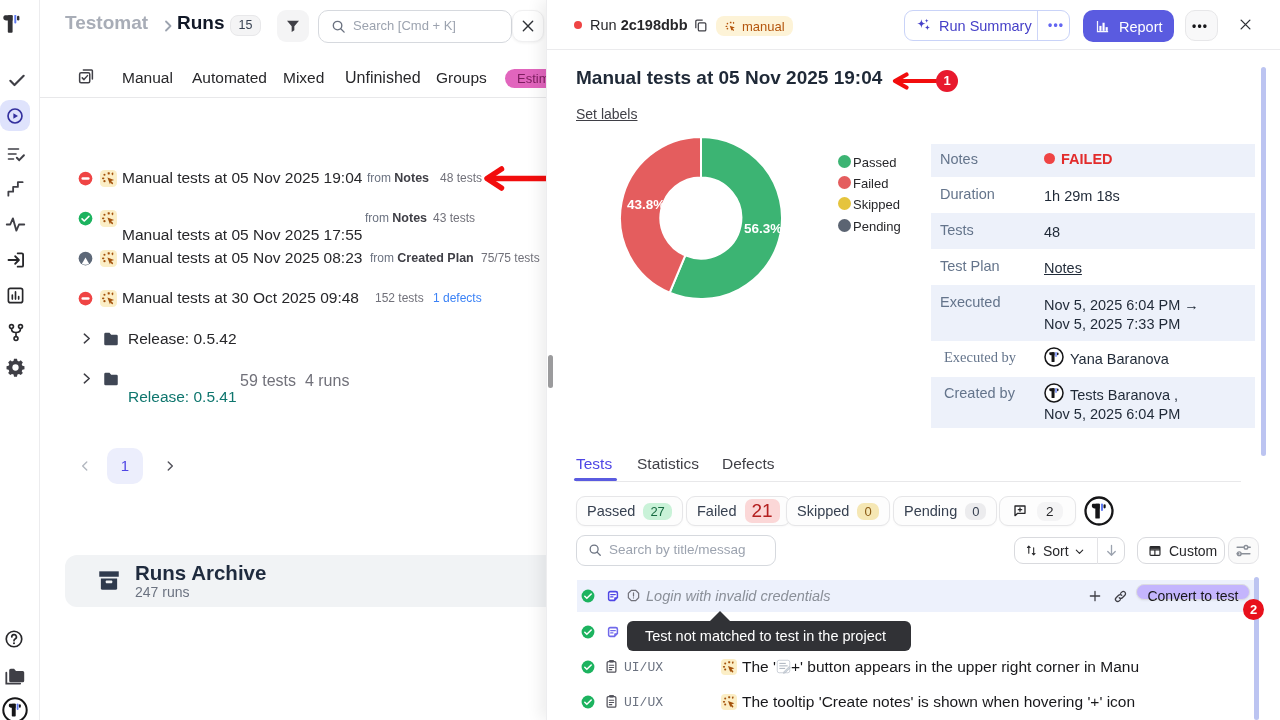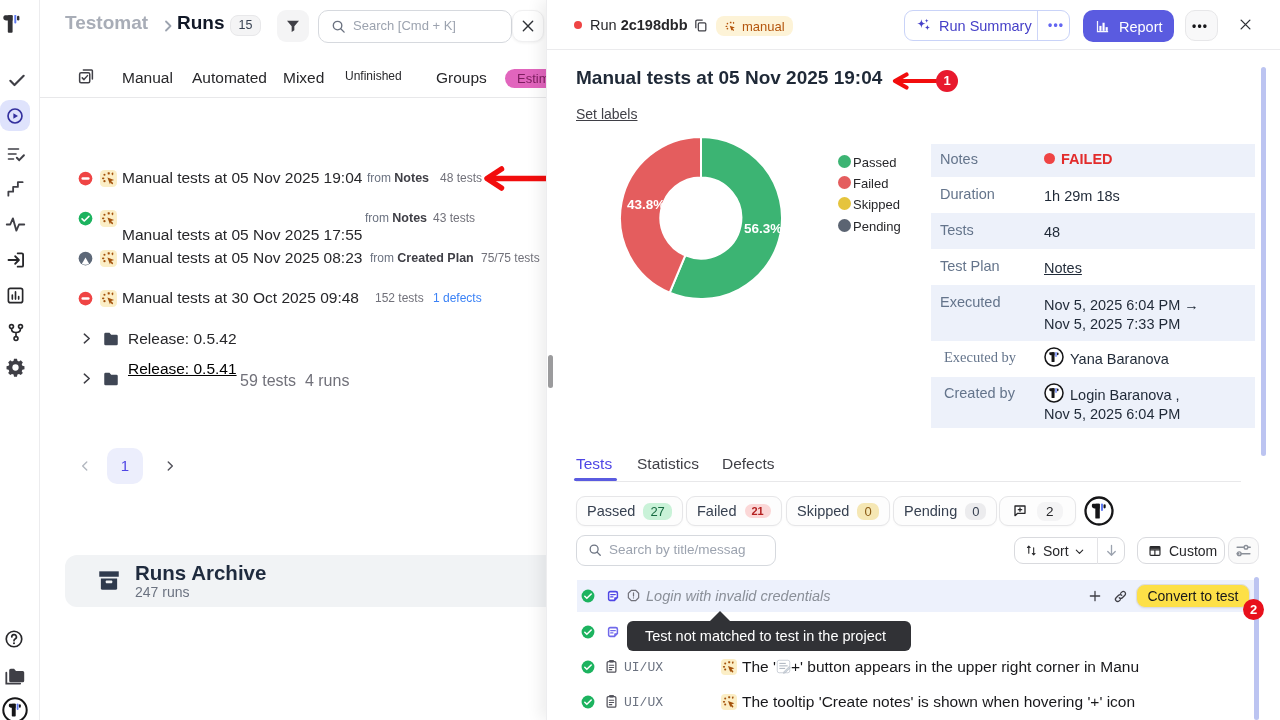--- a/index.html
+++ b/index.html
@@ -115,21 +115,21 @@
       </svg>
 
   <svg class="abs" style="left:37px;top:67px;" width="18" height="18" viewBox="0 0 24 24" fill="none" stroke="#3f3f46" stroke-width="2" stroke-linecap="round" stroke-linejoin="round">
         <path d="M8.5 4 h11 a1 1 0 0 1 1 1 v11"></path>
         <rect x="3.5" y="7.5" width="13.5" height="13.5" rx="2"></rect>
         <path d="M7 14.5 l2.3 2.3 L14 11.5"></path>
       </svg>
   <div class="abs" style="left:82px;top:69px;font-size:15.5px;color:#27272a;">Manual</div>
   <div class="abs" style="left:152px;top:69px;font-size:15.5px;color:#27272a;">Automated</div>
   <div class="abs" style="left:243px;top:69px;font-size:15.5px;color:#27272a;">Mixed</div>
-  <div class="abs" style="left:305px;top:69px;font-size:12px;color:#27272a;">Unfinished</div>
+  <div class="abs" style="left:305px;top:69px;font-size:16px;color:#27272a;">Unfinished</div>
   <div class="abs" style="left:396px;top:69px;font-size:15.5px;color:#27272a;">Groups</div>
   <div class="abs" style="left:465px;top:69px;width:41px;height:19px;background:#e165bd;border-radius:10px 0 0 10px;color:#7c1d5e;font-size:13px;line-height:19px;padding-left:12px;overflow:hidden;">Estima</div>
   <div class="abs" style="left:0;top:97px;width:506px;height:1px;background:#e8e8ea;"></div>
 
   <div id="runslist">
 
     <svg class="abs" style="left:38px;top:171px;" width="15" height="15" viewBox="0 0 24 24">
           <circle cx="12" cy="12" r="11" fill="#ef4444"></circle>
           <rect x="5.5" y="10" width="13" height="4" rx="2" fill="#fff"></rect>
         </svg>
@@ -220,21 +220,21 @@
           <path d="M3 5.5 a1.8 1.8 0 0 1 1.8 -1.8 h5.2 l2.2 2.5 h7 a1.8 1.8 0 0 1 1.8 1.8 v10.5 a1.8 1.8 0 0 1 -1.8 1.8 h-14.4 a1.8 1.8 0 0 1 -1.8 -1.8 z"></path>
         </svg>
     <div class="abs" style="left:88px;top:330px;font-size:15.5px;color:#27272a;">Release: 0.5.42</div>
 
     <svg class="abs" style="left:40px;top:372px;" width="13" height="13" viewBox="0 0 24 24" fill="none" stroke="#3f3f46" stroke-width="2.8" stroke-linecap="round" stroke-linejoin="round">
           <path d="M8 4 L17 12 L8 20"></path>
         </svg>
     <svg class="abs" style="left:62px;top:370px;" width="18" height="18" viewBox="0 0 24 24" fill="#3f4654">
           <path d="M3 5.5 a1.8 1.8 0 0 1 1.8 -1.8 h5.2 l2.2 2.5 h7 a1.8 1.8 0 0 1 1.8 1.8 v10.5 a1.8 1.8 0 0 1 -1.8 1.8 h-14.4 a1.8 1.8 0 0 1 -1.8 -1.8 z"></path>
         </svg>
-    <div class="abs" style="left:88px;top:360px;font-size:15.5px;color:#000000;text-decoration:underline;">Release: 0.5.41</div>
+    <div class="abs" style="left:88px;top:388px;font-size:15.5px;color:#0f766e;">Release: 0.5.41</div>
     <div class="abs" style="left:200px;top:372px;font-size:16px;color:#71717a;">59 tests&nbsp;&nbsp;4 runs</div>
   </div>
 
   <svg class="abs" style="left:38px;top:459px;" width="14" height="14" viewBox="0 0 24 24" fill="none" stroke="#b3b8c0" stroke-width="2.4" stroke-linecap="round" stroke-linejoin="round">
         <path d="M15 5 L8 12 L15 19"></path>
       </svg>
   <div class="abs" style="left:67px;top:448px;width:36px;height:36px;background:#eceefc;border-radius:10px;color:#4f46e5;font-size:15px;text-align:center;line-height:36px;">1</div>
   <svg class="abs" style="left:123px;top:459px;" width="14" height="14" viewBox="0 0 24 24" fill="none" stroke="#52525b" stroke-width="2.4" stroke-linecap="round" stroke-linejoin="round">
         <path d="M9 5 L16 12 L9 19"></path>
       </svg>
@@ -347,38 +347,38 @@
         </svg>
     <div class="abs" style="left:523px;top:351px;font-size:14.5px;color:#1f2937;">Yana Baranova</div>
     <div class="abs" style="left:397px;top:385px;font-size:14.5px;color:#64748b;">Created by</div>
     <svg class="abs" style="left:497px;top:383px;" width="20" height="20" viewBox="0 0 26 26" fill="none">
           <circle cx="13" cy="13" r="11.7" stroke="#161618" stroke-width="2" fill="#fff"></circle>
           <path d="M7.6 6.8 h6 v4 h-3.4 c-1.8 0 -3.4 -0.5 -3.4 -2 c0 -1.3 0.4 -2 0.8 -2 z" fill="#161618"></path>
           <rect x="9.8" y="6.8" width="3.9" height="12.8" rx="0.8" fill="#161618"></rect>
           <rect x="14.7" y="6.4" width="1.8" height="6.6" rx="0.9" fill="#5f7af2"></rect>
           <rect x="16.9" y="7.2" width="1.9" height="3.6" rx="0.95" fill="#161618"></rect>
         </svg>
-    <div class="abs" style="left:523px;top:387px;font-size:14.5px;color:#1f2937;">Login Baranova ,</div>
+    <div class="abs" style="left:523px;top:387px;font-size:14.5px;color:#1f2937;">Tests Baranova ,</div>
     <div class="abs" style="left:497px;top:406px;font-size:14.5px;color:#1f2937;">Nov 5, 2025 6:04 PM</div>
   </div>
 
   <div id="tabs">
     <div class="abs" style="left:29px;top:481px;width:665px;height:1px;background:#e8e8ea;"></div>
     <div class="abs" style="left:29px;top:455px;font-size:15.5px;color:#4f46e5;">Tests</div>
     <div class="abs" style="left:27px;top:478px;width:43px;height:3px;background:#5a5be0;border-radius:2px;"></div>
     <div class="abs" style="left:90px;top:455px;font-size:15.5px;color:#3f3f46;">Statistics</div>
     <div class="abs" style="left:175px;top:455px;font-size:15.5px;color:#3f3f46;">Defects</div>
 
     <div class="abs" style="left:29px;top:496px;height:30px;background:#fdfdfd;border:1px solid #e6e6e8;border-radius:9px;display:flex;align-items:center;padding:0 10px;gap:8px;box-shadow:0 1px 2px rgba(0,0,0,0.03);">
       <span style="font-size:14.5px;color:#374151;">Passed</span>
       <span style="background:#c9f2d8;color:#166a40;font-size:13px;border-radius:7px;padding:1px 7px;">27</span>
     </div>
     <div class="abs" style="left:139px;top:496px;height:30px;background:#fdfdfd;border:1px solid #e6e6e8;border-radius:9px;display:flex;align-items:center;padding:0 10px;gap:8px;box-shadow:0 1px 2px rgba(0,0,0,0.03);">
       <span style="font-size:14.5px;color:#374151;">Failed</span>
-      <span style="background:#fbd7d7;color:#b42020;font-size:11px;border-radius:7px;padding:1px 7px;font-weight:bold;">21</span>
+      <span style="background:#fbd7d7;color:#b42020;font-size:19px;border-radius:7px;padding:1px 7px;">21</span>
     </div>
     <div class="abs" style="left:239px;top:496px;height:30px;background:#fdfdfd;border:1px solid #e6e6e8;border-radius:9px;display:flex;align-items:center;padding:0 10px;gap:8px;box-shadow:0 1px 2px rgba(0,0,0,0.03);">
       <span style="font-size:14.5px;color:#374151;">Skipped</span>
       <span style="background:#f5e7b4;color:#8a5a13;font-size:13px;border-radius:7px;padding:1px 7px;">0</span>
     </div>
     <div class="abs" style="left:346px;top:496px;height:30px;background:#fdfdfd;border:1px solid #e6e6e8;border-radius:9px;display:flex;align-items:center;padding:0 10px;gap:8px;box-shadow:0 1px 2px rgba(0,0,0,0.03);">
       <span style="font-size:14.5px;color:#374151;">Pending</span>
       <span style="background:#ececee;color:#374151;font-size:13px;border-radius:7px;padding:1px 7px;">0</span>
     </div>
     <div class="abs" style="left:452px;top:496px;height:30px;background:#fdfdfd;border:1px solid #e6e6e8;border-radius:9px;display:flex;align-items:center;padding:0 12px;gap:9px;box-shadow:0 1px 2px rgba(0,0,0,0.03);">
@@ -447,21 +447,21 @@
           <path d="M12 7 v6 M12 16.4 v.2" stroke-linecap="round"></path>
         </svg>
     <div class="abs" style="left:99px;top:588px;font-size:14.5px;font-style:italic;color:#8a8f98;">Login with invalid credentials</div>
     <svg class="abs" style="left:541px;top:589px;" width="14" height="14" viewBox="0 0 24 24" fill="none" stroke="#3f3f46" stroke-width="2.2" stroke-linecap="round">
           <path d="M12 4 v16 M4 12 h16"></path>
         </svg>
     <svg class="abs" style="left:566px;top:589px;" width="15" height="15" viewBox="0 0 24 24" fill="none" stroke="#3f3f46" stroke-width="2.1" stroke-linecap="round">
           <path d="M10 14 a3.5 3.5 0 0 0 5 0 l4 -4 a3.5 3.5 0 0 0 -5 -5 l-2 2"></path>
           <path d="M14 10 a3.5 3.5 0 0 0 -5 0 l-4 4 a3.5 3.5 0 0 0 5 5 l2 -2"></path>
         </svg>
-    <div class="abs" style="left:589px;top:584px;width:114px;height:24px;background:#fde047;border:1px solid #dcdce0;border-radius:9px;box-shadow:0 1px 2px rgba(0,0,0,0.05);font-size:14px;color:#18181b;text-align:center;line-height:22px;">Convert to test</div>
+    <div class="abs" style="left:589px;top:584px;width:114px;height:16px;background:#c4b5fd;border:1px solid #dcdce0;border-radius:9px;box-shadow:0 1px 2px rgba(0,0,0,0.05);font-size:14px;color:#18181b;text-align:center;line-height:22px;">Convert to test</div>
     <div class="abs" style="left:696px;top:599px;width:21px;height:21px;border-radius:50%;background:#e8101c;z-index:6;color:#fff;font-size:13px;font-weight:700;text-align:center;line-height:21px;">2</div>
     <svg class="abs" style="left:34px;top:625px;" width="14" height="14" viewBox="0 0 24 24">
           <circle cx="12" cy="12" r="11" fill="#1cb35f"></circle>
           <path d="M6.5 12.5 l3.5 3.5 L17.5 8.5" fill="none" stroke="#fff" stroke-width="2.6" stroke-linecap="round" stroke-linejoin="round"></path>
         </svg>
     <svg class="abs" style="left:59px;top:625px;" width="14" height="14" viewBox="0 0 24 24">
           <path d="M4.5 7 a2.5 2.5 0 0 1 2.5 -2.5 h10 a2.5 2.5 0 0 1 2.5 2.5 v7.5 l-5 5 h-7.5 a2.5 2.5 0 0 1 -2.5 -2.5 z" fill="#fff" stroke="#7069ea" stroke-width="2.6"></path>
           <path d="M8 9.5 h8 M8 13.5 h4" stroke="#7069ea" stroke-width="2" stroke-linecap="round"></path>
           <path d="M19.5 14 l-5.5 5.5 v-4 a1.5 1.5 0 0 1 1.5 -1.5 z" fill="#7069ea"></path>
         </svg>

